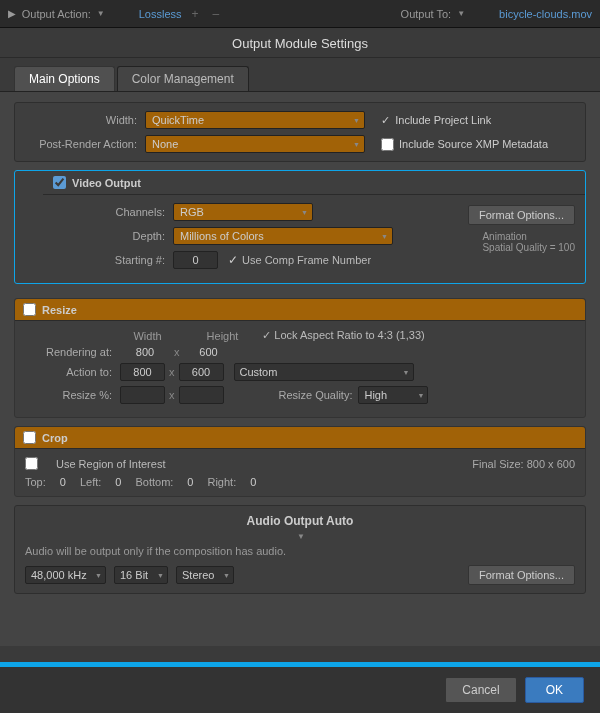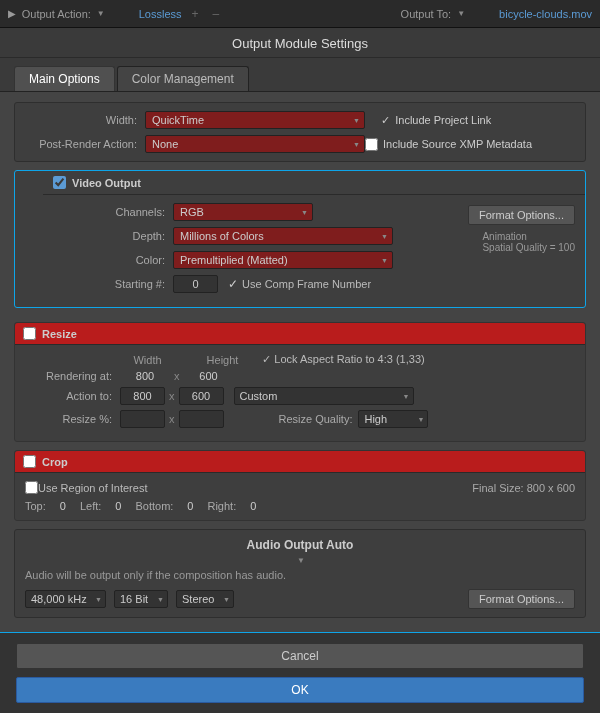--- a/index.html
+++ b/index.html
@@ -111,21 +111,21 @@
       content: '▼';
       font-size: 7px;
       color: #888;
       position: absolute;
       right: 5px;
       top: 50%;
       transform: translateY(-50%);
       pointer-events: none;
     }
     .select-wrapper select {
-      background: #7f1d1d;
+      background: #a16207;
       border: 1px solid #222;
       color: #cccccc;
       padding: 2px 20px 2px 6px;
       font-size: 11px;
       border-radius: 2px;
       appearance: none;
       -webkit-appearance: none;
       cursor: pointer;
       outline: none;
       min-width: 170px;
@@ -134,21 +134,21 @@
     .select-wrapper.medium select { min-width: 140px; }
 
     
     .section {
       border: 1px solid #333;
       border-radius: 3px;
       margin-bottom: 8px;
       background: #3e3e3e;
     }
     .section-header {
-      background: #b91c1c;
+      background: #a16207;
       padding: 4px 8px;
       display: flex;
       align-items: center;
       gap: 6px;
       border-bottom: 1px solid #2a2a2a;
       border-radius: 3px 3px 0 0;
     }
     .section-content {
       padding: 8px 10px;
     }
@@ -241,26 +241,25 @@
       gap: 8px;
     }
 
     
     .bottom-bar {
       position: absolute;
       bottom: 0;
       left: 0;
       right: 0;
       background: #333;
-      border-top: 1px solid #0ea5e9;
+      border-top: 5px solid #0ea5e9;
       padding: 10px 16px;
       display: flex;
       justify-content: flex-end;
       gap: 8px;
-      flex-direction: column;
     }
     .btn-cancel {
       background: #555;
       border: 1px solid #333;
       color: #cccccc;
       padding: 5px 16px;
       font-size: 12px;
       border-radius: 2px;
       cursor: pointer;
     }
@@ -368,21 +367,21 @@
     </div>
     <div class="form-row" style="margin-bottom:0;">
       <span class="form-label">Post-Render Action:</span>
       <div class="select-wrapper wide">
         <select>
           <option>None</option>
           <option>Import</option>
           <option>Import &amp; Replace Usage</option>
         </select>
       </div>
-      <div style="display:flex; align-items:center; gap:5px;">
+      <div style="margin-left:16px; display:flex; align-items:center; gap:5px;">
         <input type="checkbox" style="cursor: pointer;">
         <span style="font-size:11px; color:#cccccc;">Include Source XMP Metadata</span>
       </div>
     </div>
   </div>
 
   <div class="video-section">
     <div class="video-section-header">
       <input type="checkbox" checked="" style="cursor: pointer; accent-color: rgb(91, 155, 213);">
       <span style="font-size:11px; color:#cccccc; font-weight:bold;">Video Output</span>
@@ -405,29 +404,20 @@
           <div class="form-row">
             <span class="form-label">Depth:</span>
             <div class="select-wrapper wide">
               <select>
                 <option>Millions of Colors</option>
                 <option>Trillions of Colors</option>
               </select>
             </div>
           </div>
 
-          <div class="form-row">
-            <span class="form-label">Color:</span>
-            <div class="select-wrapper wide">
-              <select>
-                <option>Premultiplied (Matted)</option>
-                <option>Straight (Unmatted)</option>
-              </select>
-            </div>
-          </div>
 
           <div class="form-row">
             <span class="form-label">Starting #:</span>
             <input type="text" class="num-input" value="0" style="">
             <span style="margin-left:10px;">✓</span>
             <span style="margin-left:4px; font-size:11px; color:#bbbbbb;">Use Comp Frame Number</span>
           </div>
         </div>
         <div style="display:flex; flex-direction:column; align-items:flex-end; gap:6px; padding-top:2px;">
           <button class="format-options-btn">Format Options...</button>
@@ -495,21 +485,21 @@
   </div>
 
   <div class="section">
     <div class="section-header">
       <input type="checkbox" style="cursor: pointer; accent-color: rgb(91, 155, 213);">
       <span style="font-size:11px; color:#cccccc; font-weight:bold;">Crop</span>
     </div>
     <div class="section-content">
 
       <div style="display:flex; align-items:center; justify-content:space-between; margin-bottom:6px;">
-        <div style="display:flex; align-items:center; gap:0;justify-content:space-between;">
+        <div style="display:flex; align-items:center; gap:18px;justify-content:space-between;">
           <input type="checkbox" style="cursor: pointer; accent-color: rgb(91, 155, 213);">
           <span style="font-size:11px; color:#bbbbbb;">Use Region of Interest</span>
         </div>
         <span style="font-size:11px; color:#aaa;">Final Size: 800 x 600</span>
       </div>
 
       <div style="display:flex; align-items:center; gap:14px;">
         <span style="font-size:11px; color:#aaa;">Top:</span>
         <span style="font-size:11px; color:#ccc;">0</span>
         <span style="font-size:11px; color:#aaa;">Left:</span>

